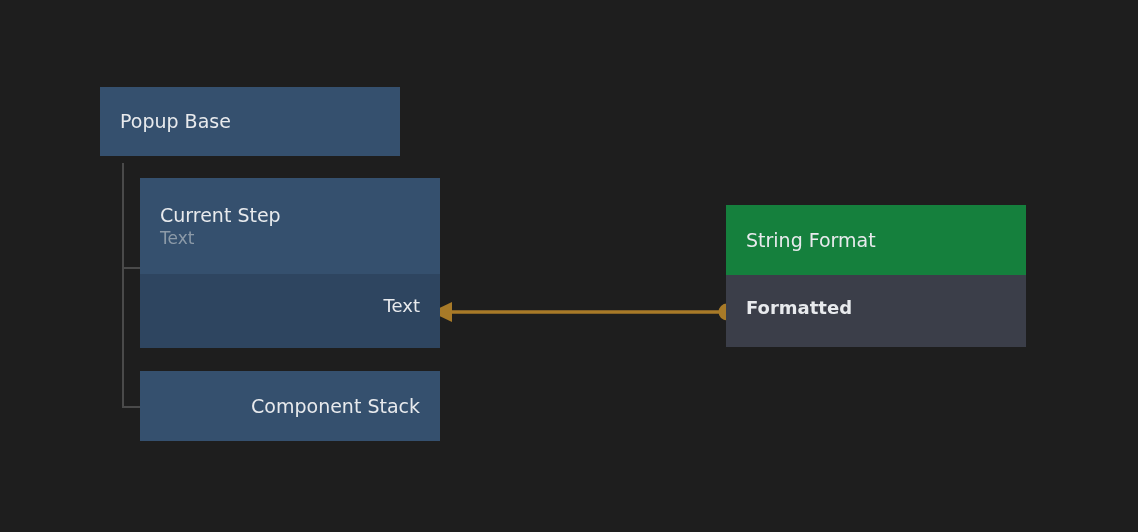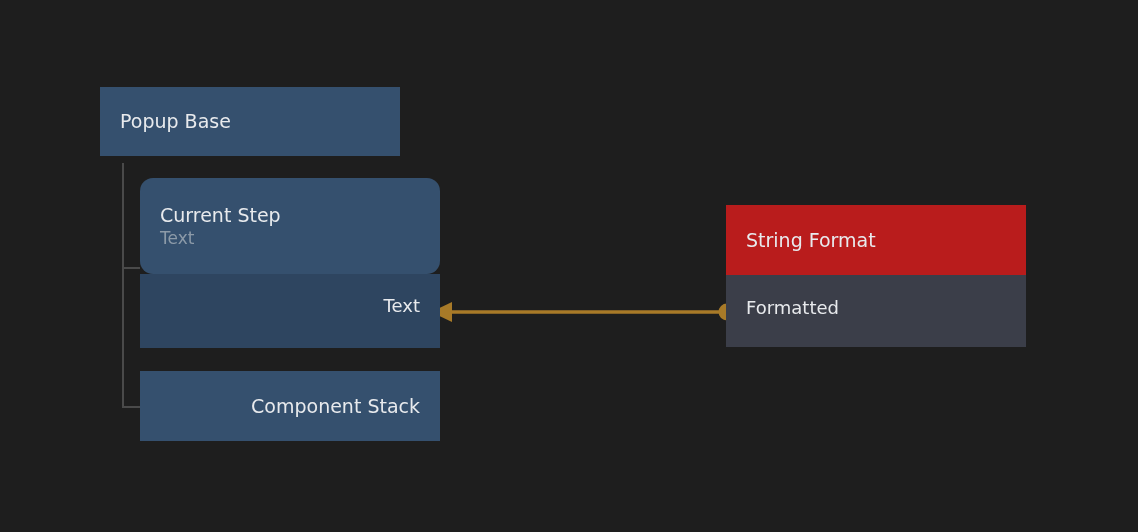--- a/index.html
+++ b/index.html
@@ -69,29 +69,29 @@
   .port-row.in {
     justify-content: flex-start;
     padding-left: 20px;
   }
 
   
   .node.blue .node-header { background: #35506e; }
   .node.blue .node-body   { background: #2e4560; }
 
   
-  .node.grey .node-header { background: #b91c1c; }
-  .node.grey .node-body   { background: #3b3e49; }
+  .node.grey .node-header { background: #15803d; }
+  .node.grey .node-body   { background: #3b3e49; font-weight: bold; }
 
   
   #node-popup-base       { left: 100px; top: 87px;  width: 300px; }
   #node-popup-base .node-header { height: 69px; }
 
   #node-current-step     { left: 140px; top: 178px; width: 300px; }
-  #node-current-step .node-header { height: 96px; border-radius: 13px; }
+  #node-current-step .node-header { height: 96px; }
   #node-current-step .node-body   { height: 74px; }
   #node-current-step .port-out-0  { top: 16px; height: 30px; }
 
   #node-component-stack  { left: 140px; top: 371px; width: 300px; }
   #node-component-stack .node-header { height: 70px; align-items: flex-end; }
 
   #node-string-format    { left: 726px; top: 205px; width: 300px; }
   #node-string-format .node-header { height: 70px; }
   #node-string-format .node-body   { height: 72px; }
   #node-string-format .port-in-0   { top: 17px; height: 30px; }

